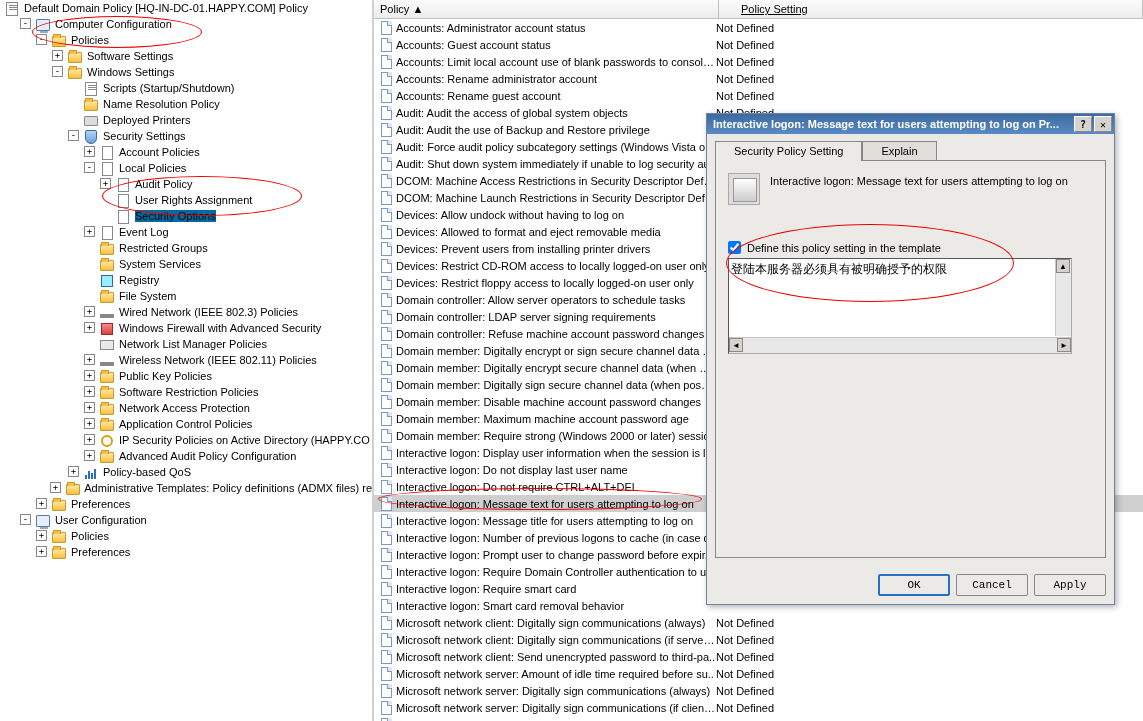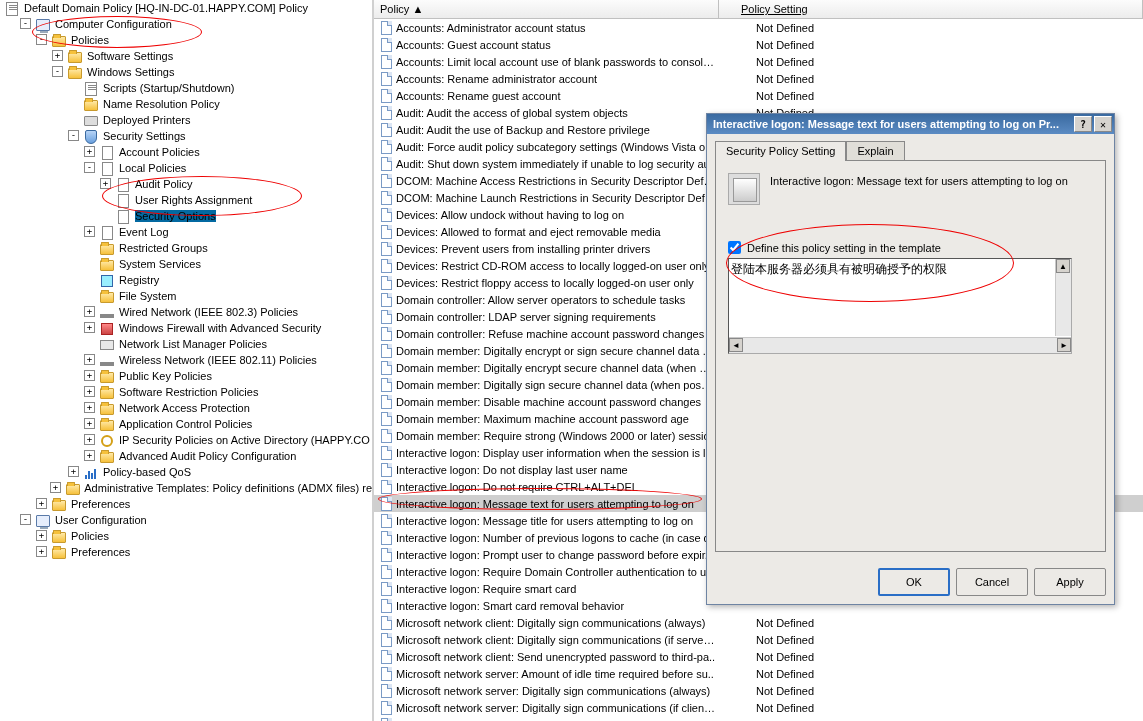--- a/index.html
+++ b/index.html
@@ -9,21 +9,21 @@
 .list-panel { flex: 1; height: 100%; background: #fff; display: flex; flex-direction: column; }
 .list-header { display: flex; background: linear-gradient(#fcfcfc,#ececec); border-bottom: 1px solid #c0c0c0; gap: 16px; }
 .list-header .col { padding: 3px 6px; border-right: 1px solid #c0c0c0; color: #000; }
 .col-policy { width: 345px; }
 .col-setting { flex: 1; text-decoration: underline; }
 .list-body { flex: 1; overflow: hidden; }
 .row { display: flex; align-items: center; height: 17px; }
 .row.selected { background: #cfcfcf; }
 .row .icon { width: 16px; height: 16px; margin: 0 2px 0 4px; flex-shrink: 0; display:inline-flex; align-items:center; justify-content:center; }
 .row .txt { white-space: nowrap; overflow: hidden; text-overflow: ellipsis; width: 320px; }
-.row .setting { white-space: nowrap; flex: 1; margin-left: 40px; }
+.row .setting { white-space: nowrap; flex: 1; }
 .tree-row { display: flex; align-items: flex-start; height: 16px; white-space: nowrap; }
 .tree-row .ind { display:inline-block; }
 .tree-row .expander { width: 11px; height: 11px; border: 1px solid #888; display: inline-flex; align-items: center; justify-content: center; font-size: 9px; line-height: 1; margin-right: 4px; background: #fff; color:#000; font-family: monospace; }
 .tree-row .expander.empty { border:0; }
 .tree-row .icon { width: 16px; height: 14px; margin-right: 4px; display:inline-flex; align-items:center; justify-content:center; }
 .tree-row.selected .label { background: #0369a1; }
 .folder-icon { width: 14px; height: 11px; background: linear-gradient(#ffe9a8,#f6c13b); border: 1px solid #c89a2d; border-radius: 1px; position:relative; }
 .folder-icon::before { content:""; position:absolute; top:-3px; left:0; width:6px; height:3px; background:#f6c13b; border:1px solid #c89a2d; border-bottom:0; border-radius:1px 1px 0 0; }
 .comp-icon { width:14px; height:12px; background:#e6eefc; border:1px solid #5a7aa8; border-radius:1px; position:relative; }
 .comp-icon::after { content:""; position:absolute; bottom:-3px; left:3px; width:8px; height:2px; background:#9ab; }
@@ -39,37 +39,37 @@
 .key-icon { width:12px; height:12px; border:2px solid #d4a017; border-radius:50%; position:relative; }
 .chart-icon { width:12px; height:12px; display:inline-flex; align-items:flex-end; gap:1px; }
 .chart-icon span { width:2px; background:#2a6ec6; }
 .doc-icon { width:11px; height:14px; background:#fff; border:1px solid #7a9ac5; position:relative; }
 .doc-icon::before { content:""; position:absolute; right:-1px; top:-1px; width:4px; height:4px; background:#dce6f4; border-left:1px solid #7a9ac5; border-bottom:1px solid #7a9ac5; }
 .dialog { position: absolute; top: 113px; left: 706px; width: 409px; height: 492px; background: #eceae6; border: 1px solid #6e84a3; box-shadow: 2px 2px 6px rgba(0,0,0,0.3); display:flex; flex-direction:column; }
 .titlebar { height: 20px; background: linear-gradient(#3a6aa0,#5b8bc3); display: flex; align-items: center; padding: 0 2px; color: #fff; font-weight: bold; }
 .titlebar .title { flex: 1; padding-left: 4px; white-space:nowrap; overflow:hidden; text-overflow:ellipsis; }
 .titlebar .winbtn { width: 18px; height: 16px; background: #d6d3ce; border: 1px solid #fff; border-right-color:#888; border-bottom-color:#888; margin-left: 2px; display:flex; align-items:center; justify-content:center; color:#000; font-weight:bold; font-size:10px; font-family:monospace; }
 .tabs { padding: 6px 8px 0 8px; display:flex; gap:0; }
-.tab { padding: 3px 10px; border: 1px solid #888; border-bottom: none; background: #eceae6; position: relative; top: 1px; z-index:1; }
+.tab { padding: 3px 18px; border: 1px solid #888; border-bottom: none; background: #eceae6; position: relative; top: 1px; z-index:1; }
 .tab.inactive { background:#e0ded8; border-bottom:1px solid #888; z-index:0; }
 .tab-panel { margin: 0 8px 8px 8px; border: 1px solid #888; flex:1; background:#eceae6; padding: 12px; display:flex; flex-direction:column; }
 .policy-row { display:flex; align-items:flex-start; gap:10px; }
 .policy-icon { width:32px; height:32px; background:#ddd; border:1px solid #aaa; position:relative; }
 .policy-icon::after { content:""; position:absolute; left:4px; top:4px; width:22px; height:22px; background:linear-gradient(#fff,#ccc); border:1px solid #999; }
 .checkbox-row { margin-top: 36px; display:flex; align-items:center; gap:6px; }
 .checkbox-row input { width:13px; height:13px; }
 .textarea-wrap { margin-top: 4px; border:1px inset #aaa; background:#fff; width: 344px; height: 96px; position:relative; }
 .textarea-wrap textarea { width: 328px; height: 78px; border: none; resize: none; padding: 2px; font-size: 12px; outline: none; }
 .textarea-wrap .vsb { position:absolute; right:0; top:0; bottom:17px; width:16px; background:#e8e8e8; border-left:1px solid #c8c8c8; }
 .textarea-wrap .vsb .thumbtop { width:14px; height:14px; background:#d6d3ce; border:1px solid #888; display:flex; align-items:center; justify-content:center; font-size:8px; }
 .textarea-wrap .hsb { position:absolute; left:0; right:0; bottom:0; height:16px; background:#e8e8e8; border-top:1px solid #c8c8c8; display:flex; }
 .textarea-wrap .hsb .thumbtop { width:14px; height:14px; background:#d6d3ce; border:1px solid #888; display:flex; align-items:center; justify-content:center; font-size:8px; }
 .textarea-wrap .hsb .thumbtop:last-child { margin-left:auto; }
 .button-row { padding: 8px; display:flex; justify-content:flex-end; gap:6px; }
-.button-row button { width: 72px; height: 28px; background: #eceae6; border: 1px solid #888; border-radius:2px; }
+.button-row button { width: 72px; height: 22px; background: #eceae6; border: 1px solid #888; border-radius:2px;font-family:Liberation Mono, monospace; }
 .button-row button.default { border: 2px solid #2a6ec6; }
 .annot { position:absolute; border:1px solid #e00; border-radius:50%; pointer-events:none; }
 </style>
 </head>
 <body>
 
 <div class="container">
   <div class="tree-panel">
     <div class="tree-row" style="padding-left:4px;">
       <span class="icon">

